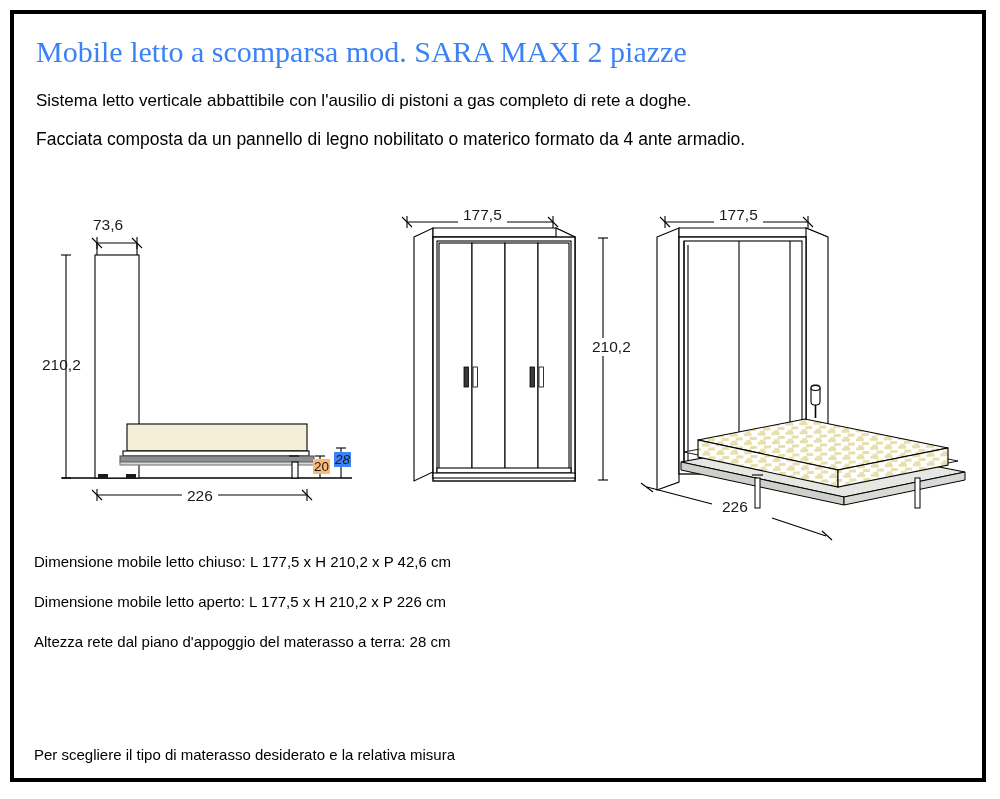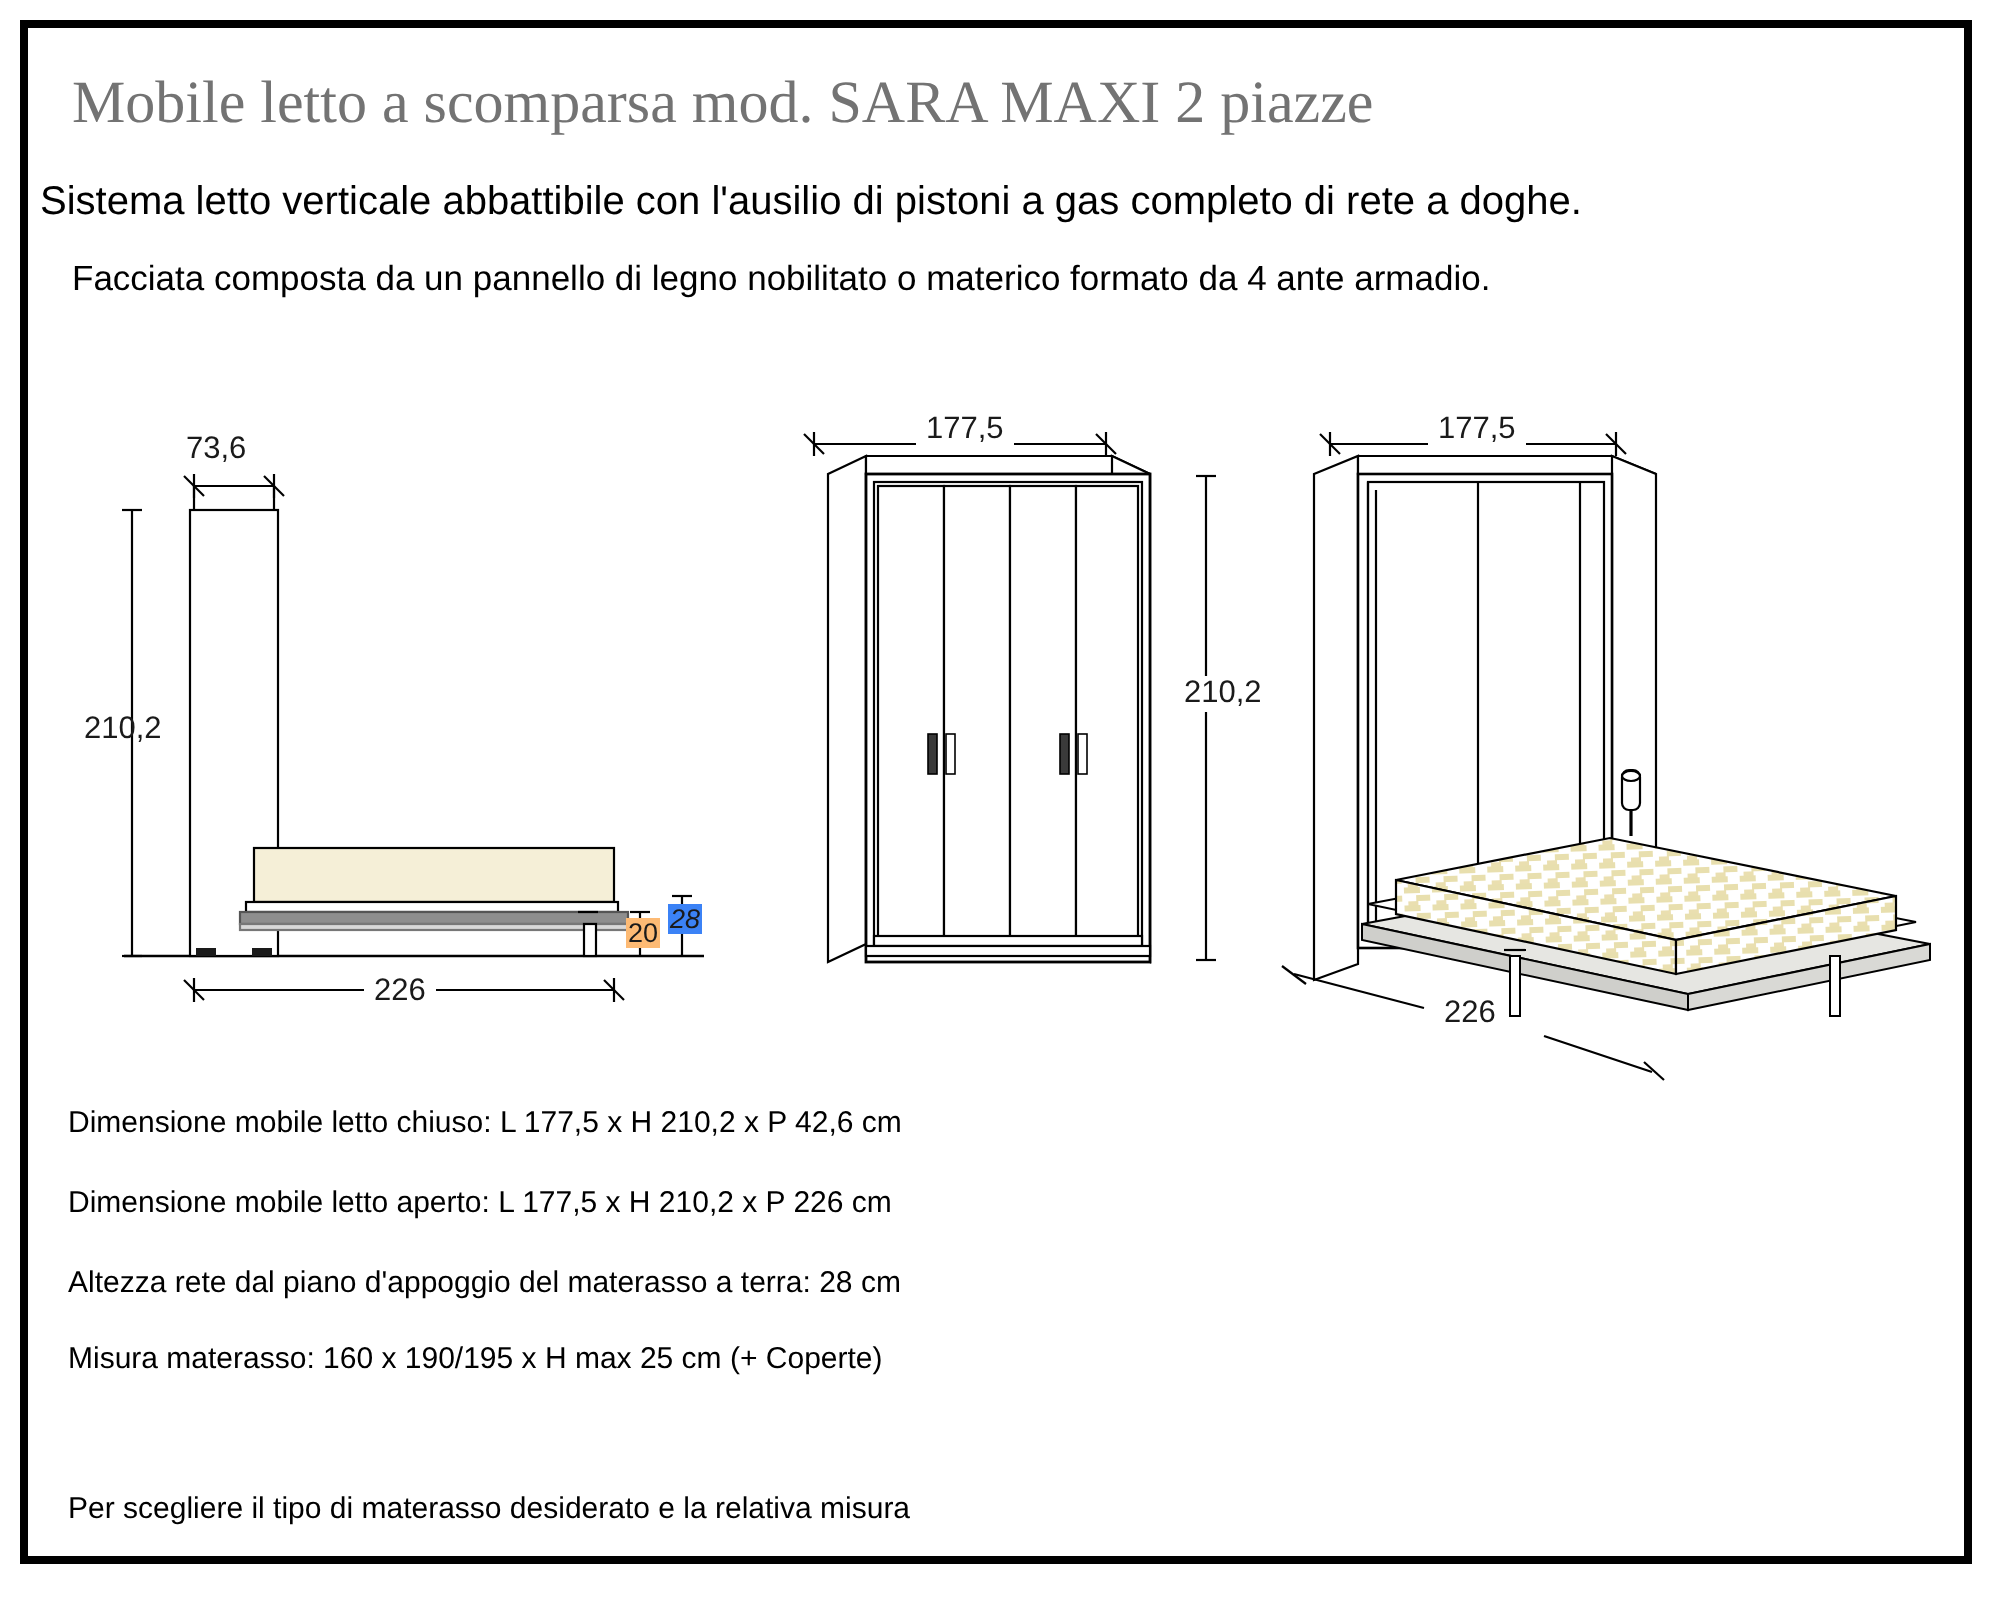--- a/index.html
+++ b/index.html
@@ -3,22 +3,22 @@
 <meta charset="utf-8">
 <style>
   html,body{margin:0;padding:0;background:#ffffff;}
   body{width:1000px;height:799px;font-family:"Liberation Sans",sans-serif;color:#000;}
   #page{position:relative;width:1000px;height:799px;overflow:hidden;background:#fff;}
 
   
   .frame{position:absolute;left:10px;top:10px;width:976px;height:772px;border:4px solid #000;box-sizing:border-box;background:#fff;}
 
   
-  .title{position:absolute;left:36px;top:35px;font-family:"Liberation Serif",serif;font-size:30px;line-height:34px;letter-spacing:0px;white-space:nowrap;color:#737373;}
-  .sub1{position:absolute;left:20px;top:90px;font-size:20px;line-height:22px;white-space:nowrap;text-align:center;}
+  .title{position:absolute;left:36px;top:35px;font-family:"Liberation Serif",serif;font-size:30px;line-height:34px;letter-spacing:0px;white-space:nowrap;color:#3b82f6;}
+  .sub1{position:absolute;left:36px;top:90px;font-size:17px;line-height:22px;white-space:nowrap;text-align:center;}
   .sub2{position:absolute;left:36px;top:128px;font-size:17.5px;line-height:22px;white-space:nowrap;}
 
   
   .spec{position:absolute;left:34px;font-size:15px;line-height:22px;white-space:nowrap;}
   .spec.s0{top:551px;}
   .spec.s1{top:591px;}
   .spec.s2{top:631px;}
   .spec.s3{top:669px;}
   .spec.s4{top:708px;margin-top:36px;}
   .spec.s5{top:735px;}
@@ -192,16 +192,15 @@
 
   <div class="dimtext" style="left:458px;top:206px;background:#fff;padding:0 5px;">177,5</div>
   <div class="dimtext" style="left:590px;top:338px;background:#fff;padding:0 2px;">210,2</div>
 
   <div class="dimtext" style="left:714px;top:206px;background:#fff;padding:0 5px;">177,5</div>
   <div class="dimtext" style="left:718px;top:498px;background:#fff;padding:0 4px;">226</div>
 
   <div class="spec s0">Dimensione mobile letto chiuso: L 177,5 x H 210,2 x P 42,6 cm</div>
   <div class="spec s1">Dimensione mobile letto aperto: L 177,5 x H 210,2 x P 226 cm</div>
   <div class="spec s2">Altezza rete dal piano d'appoggio del materasso a terra: 28 cm</div>
-  <div class="spec s3">Misura materasso: 160 x 190/195 x H max 25 cm (+ Coperte)</div>
   <div class="spec s4">Per scegliere il tipo di materasso desiderato e la relativa misura</div>
 
 </div>
 
 </body></html>

